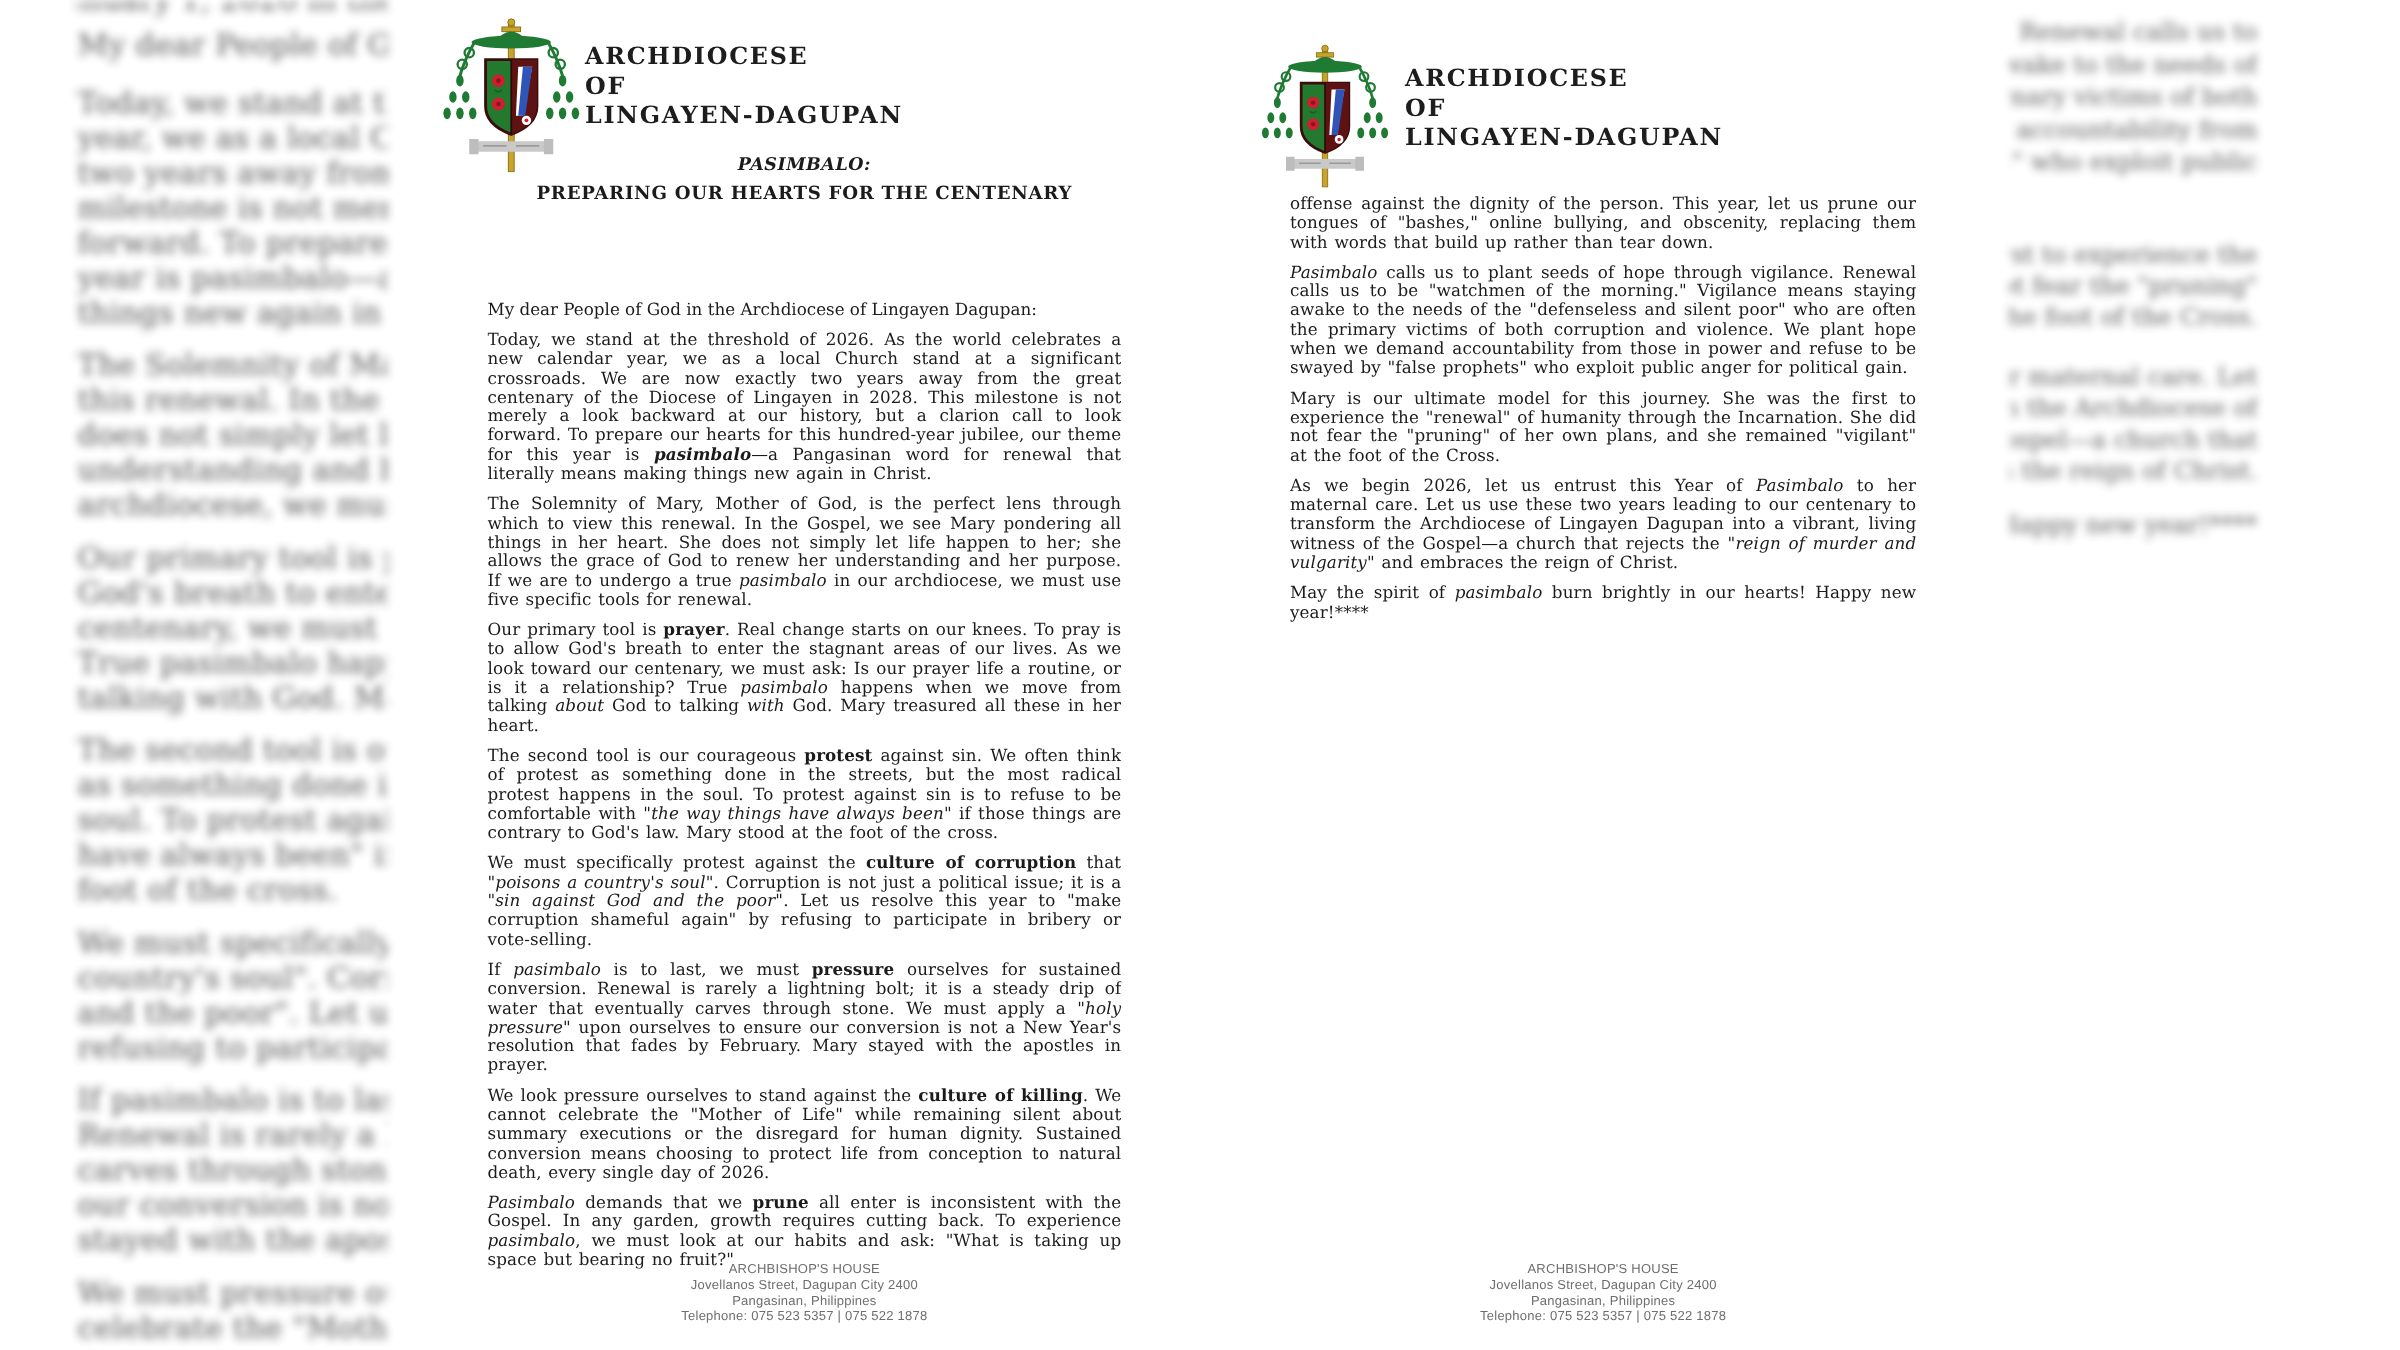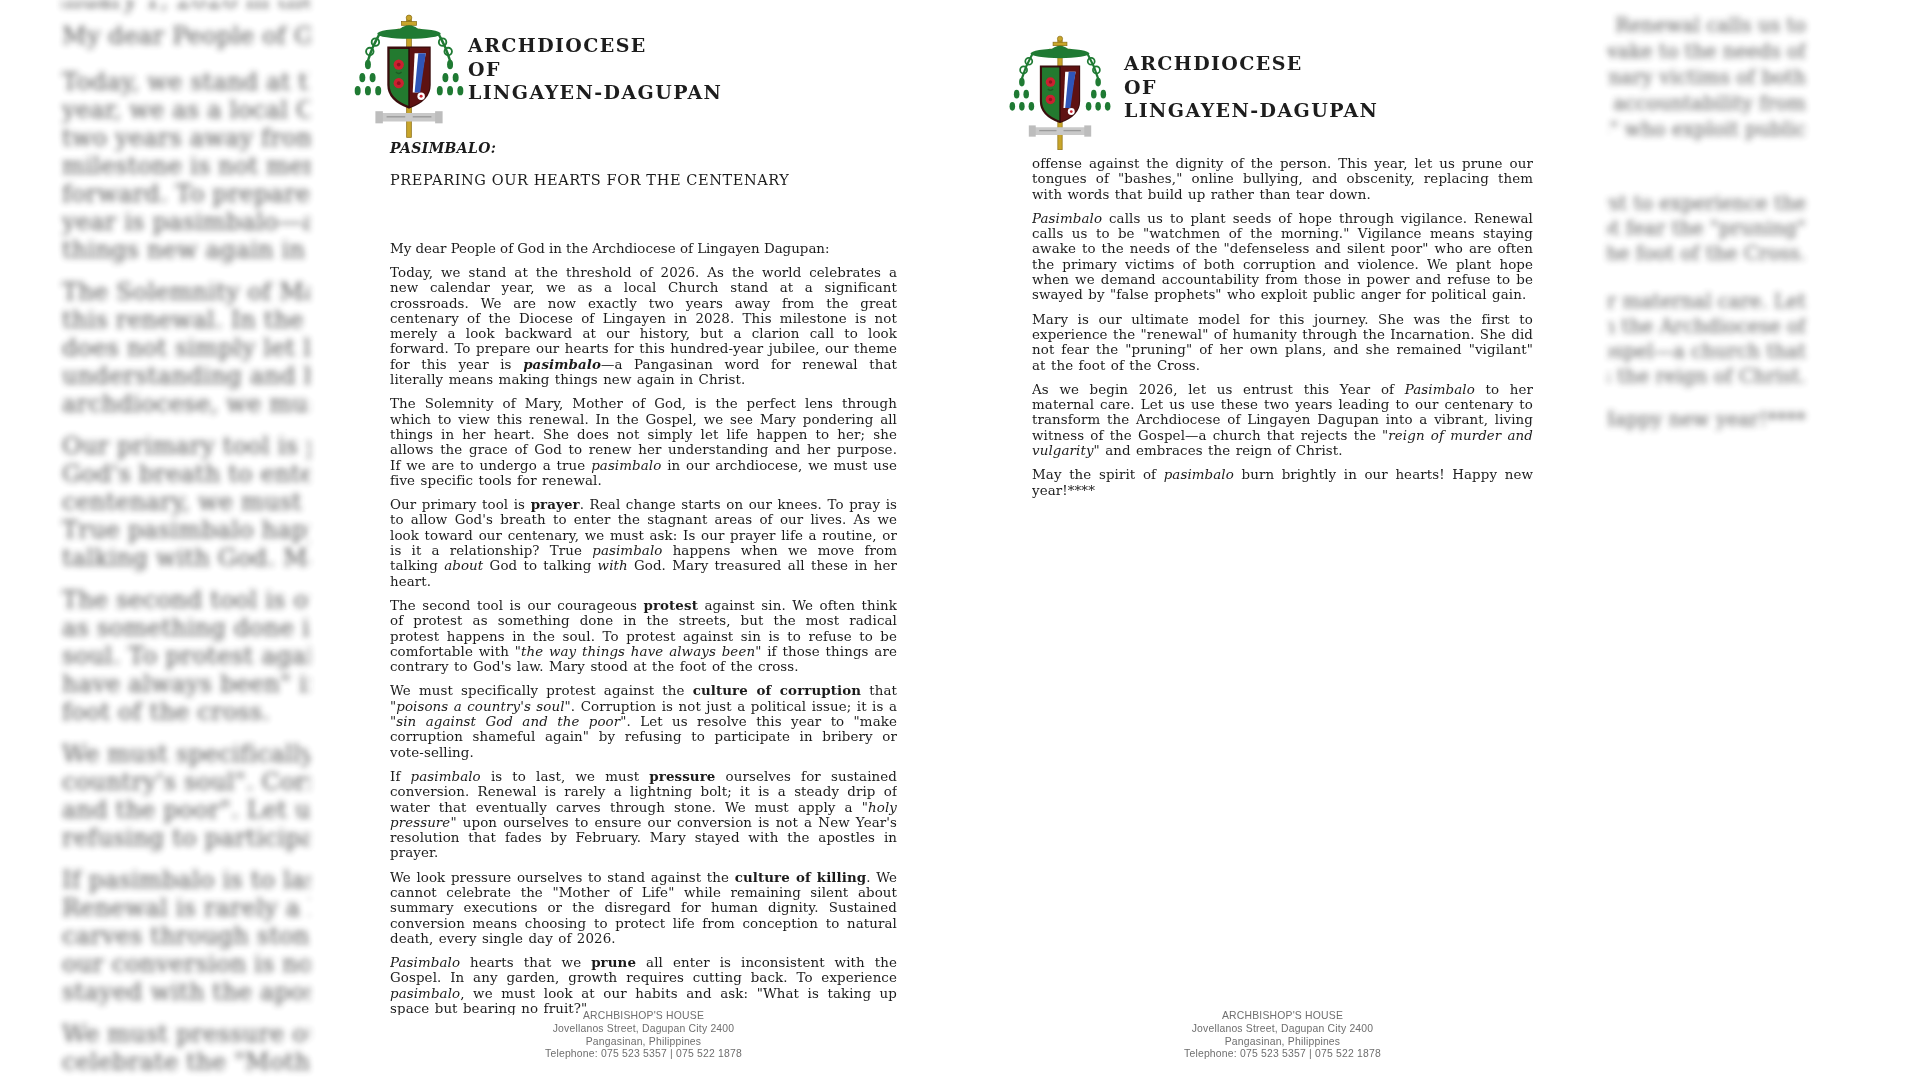--- a/index.html
+++ b/index.html
@@ -19,23 +19,23 @@
   .page-2{left:1032px;width:501px;height:1080px;}
 
   .coat{position:absolute;}
   .p1-coat{left:-37px;top:6px;width:112px;height:132px;}
   .p2-coat{left:-24px;top:28px;width:104px;height:122px;}
 
   .org-name{position:absolute;font-size:19px;font-weight:600;letter-spacing:1.4px;line-height:23.5px;color:#1d1d1d;white-space:nowrap;}
   .p1-org{left:78px;top:34px;}
   .p2-org{left:92px;top:52px;}
 
-  .title-block{position:absolute;left:0;top:140px;width:100%;text-align:left;}
+  .title-block{position:absolute;left:0;top:124px;width:100%;text-align:center;}
   .title-l1{font-size:14px;font-weight:bold;font-style:italic;letter-spacing:.4px;}
-  .title-l2{font-size:14.5px;font-weight:normal;letter-spacing:.6px;margin-top:16px;}
+  .title-l2{font-size:14.5px;font-weight:bold;letter-spacing:.6px;margin-top:6px;}
 
   .subtitle{position:absolute;left:0;top:194px;width:100%;font-style:italic;font-size:12.8px;line-height:15.5px;text-align:justify;}
   .salutation{position:absolute;left:0;top:241px;width:100%;font-size:13.4px;}
 
   .body-flow{position:absolute;left:0;width:100%;overflow:hidden;}
   .p1-flow{top:265px;height:750px;}
   .p2-flow{top:156px;height:560px;}
   .body-flow p{margin:0 0 9px 0;font-size:13.4px;line-height:15.3px;text-align:justify;letter-spacing:.1px;word-spacing:1px;}
   .body-flow .b{font-weight:bold;}
   .body-flow .i{font-style:italic;}
@@ -178,21 +178,21 @@
     <div class="salutation">My dear People of God in the Archdiocese of Lingayen Dagupan:</div>
 
     <div class="body-flow p1-flow" id="p1-flow">
         <p><span>Today, we stand at the threshold of 2026. As the world celebrates a new calendar year, we as a local Church stand at a significant crossroads. We are now exactly two years away from the great centenary of the Diocese of Lingayen in 2028. This milestone is not merely a look backward at our history, but a clarion call to look forward. To prepare our hearts for this hundred-year jubilee, our theme for this year is </span><span class="bi">pasimbalo</span><span>—a Pangasinan word for renewal that literally means making things new again in Christ.</span></p>
         <p><span>The Solemnity of Mary, Mother of God, is the perfect lens through which to view this renewal. In the Gospel, we see Mary pondering all things in her heart. She does not simply let life happen to her; she allows the grace of God to renew her understanding and her purpose. If we are to undergo a true </span><span class="i">pasimbalo</span><span> in our archdiocese, we must use five specific tools for renewal.</span></p>
         <p><span>Our primary tool is </span><span class="b">prayer</span><span>. Real change starts on our knees. To pray is to allow God's breath to enter the stagnant areas of our lives. As we look toward our centenary, we must ask: Is our prayer life a routine, or is it a relationship? True </span><span class="i">pasimbalo</span><span> happens when we move from talking </span><span class="i">about</span><span> God to talking </span><span class="i">with</span><span> God. Mary treasured all these in her heart.</span></p>
         <p><span>The second tool is our courageous </span><span class="b">protest</span><span> against sin. We often think of protest as something done in the streets, but the most radical protest happens in the soul. To protest against sin is to refuse to be comfortable with </span><span class="i">"the way things have always been"</span><span> if those things are contrary to God's law. Mary stood at the foot of the cross.</span></p>
         <p><span>We must specifically protest against the </span><span class="b">culture of corruption</span><span> that </span><span class="i">"poisons a country's soul"</span><span>. Corruption is not just a political issue; it is a </span><span class="i">"sin against God and the poor"</span><span>. Let us resolve this year to "make corruption shameful again" by refusing to participate in bribery or vote-selling.</span></p>
         <p><span>If </span><span class="i">pasimbalo</span><span> is to last, we must </span><span class="b">pressure</span><span> ourselves for sustained conversion. Renewal is rarely a lightning bolt; it is a steady drip of water that eventually carves through stone. We must apply a "</span><span class="i">holy pressure</span><span>" upon ourselves to ensure our conversion is not a New Year's resolution that fades by February.  Mary stayed with the apostles in prayer.</span></p>
         <p><span>We look pressure ourselves to stand against the </span><span class="b">culture of killing</span><span>. We cannot celebrate the "Mother of Life" while remaining silent about summary executions or the disregard for human dignity. Sustained conversion means choosing to protect life from conception to natural death, every single day of 2026.</span></p>
-        <p><span class="i">Pasimbalo</span><span> hearts that we </span><span class="b">prune</span><span> all enter is inconsistent with the Gospel. In any garden, growth requires cutting back. To experience </span><span class="i">pasimbalo</span><span>, we must look at our habits and ask: "What is taking up space but bearing no fruit?"</span></p>
+        <p><span class="i">Pasimbalo</span><span> demands that we </span><span class="b">prune</span><span> all enter is inconsistent with the Gospel. In any garden, growth requires cutting back. To experience </span><span class="i">pasimbalo</span><span>, we must look at our habits and ask: "What is taking up space but bearing no fruit?"</span></p>
       </div>
 
     <div class="footer" id="p1-footer">
         <div>ARCHBISHOP'S HOUSE</div>
         <div>Jovellanos Street, Dagupan City 2400</div>
         <div>Pangasinan, Philippines</div>
         <div>Telephone: 075 523 5357 | 075 522 1878</div>
       </div>
   </div>
 

